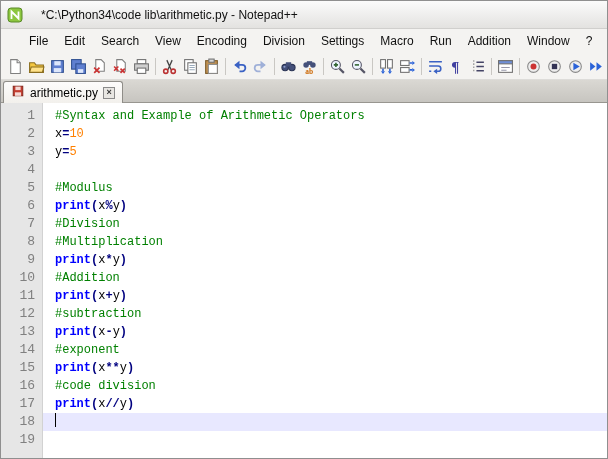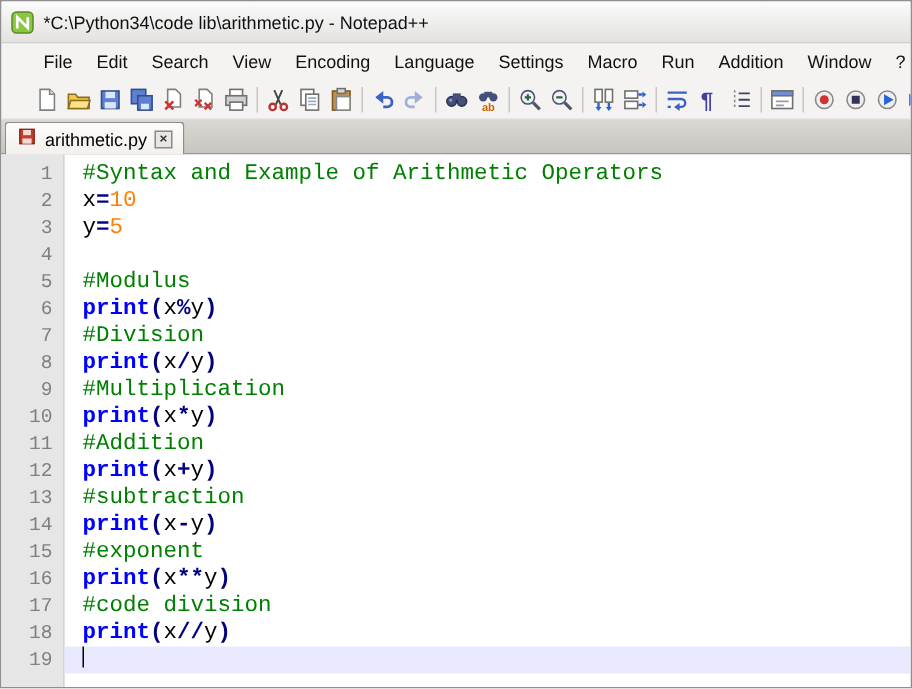--- a/index.html
+++ b/index.html
@@ -1,48 +1,48 @@
 <!DOCTYPE html>
 <html style="--comment: #008000; --keyword: #0000ff; --number: #ff8000; --operator: #000080; --current-line-bg: #e8e8ff; --tab-modified: #c23b2e; --logo-green: #8cc63f;"><head>
 <meta charset="utf-8">
 <style>
   * { box-sizing: border-box; margin: 0; padding: 0; }
   html,body { width: 608px; height: 459px; overflow: hidden; }
   body { font-family: "Liberation Sans", sans-serif; font-size: 12px; color: #111; background: #fff; }
 
   .window { width: 608px; height: 459px; border: 1px solid #8f8f8f; display: flex; flex-direction: column; background: #f4f3f1; }
 
-  .title-bar { flex: 0 0 28px; display: flex; align-items: center; gap: 6px; padding: 0 6px;
+  .title-bar { flex: 0 0 28px; display: flex; align-items: center; gap: 18px; padding: 0 6px;
                background: linear-gradient(#fbfbfb, #e3e2e0); border-bottom: 1px solid #d0cfcd; }
   .title-bar svg { display: block; }
   .window-title { font-size: 12px; color: #111; white-space: nowrap; }
 
   .menu-bar { flex: 0 0 24px; display: flex; align-items: stretch; background: #f4f3f1; padding-left: 20px; }
   .menu-item { display: flex; align-items: center; padding: 0 8px; cursor: default; }
 
   .toolbar { flex: 0 0 27px; display: flex; align-items: center; background: #f4f3f1;
-             border-bottom: 1px solid #dddcd9; padding: 0 20px; overflow: hidden; }
+             border-bottom: 1px solid #dddcd9; padding: 0 4px; overflow: hidden; font-family: Liberation Serif, serif; }
   .tb-btn { width: 21px; height: 21px; flex: 0 0 21px; display: flex; align-items: center; justify-content: center; border-radius: 2px; }
   .tb-sep { width: 1px; height: 17px; background: #c9c7c3; margin: 0 3px; flex: 0 0 1px; }
 
   .tab-bar { flex: 0 0 23px; display: flex; align-items: flex-end; padding-left: 2px;
              background: linear-gradient(#dad8d3, #c7c5c0); border-bottom: 1px solid #989690; }
   .tab { display: flex; align-items: center; gap: 5px; height: 22px; padding: 0 7px; position: relative; top: 1px;
          background: linear-gradient(#fdfcfb, #f2f0ec); border: 1px solid #8f8d88; border-bottom: none;
          border-radius: 3px 3px 0 0; }
   .tab-label { font-size: 12px; color: #000; }
   .tab-close { width: 12px; height: 12px; display: flex; align-items: center; justify-content: center;
                border: 1px solid #8a8a8a; background: #e8e6e2; color: #333; font-size: 9px; line-height: 1;
                font-weight: bold; cursor: default; }
 
   .editor { flex: 1; display: flex; background: #fff; overflow: hidden; }
   .gutter { flex: 0 0 42px; background: #e6e6e6; border-right: 1px solid #d2d2d2; padding: 4px 7px 0 0;
             text-align: right; color: #808080; font-family: "Liberation Mono", monospace; font-size: 13px; line-height: 18px; }
   .ln { height: 18px; }
-  .code-area { flex: 1; padding-top: 4px; font-family: "Liberation Mono", monospace; font-size: 15px; line-height: 18px; }
+  .code-area { flex: 1; padding-top: 4px; font-family: "Liberation Mono", monospace; font-size: 12px; line-height: 18px; }
   .code-line { height: 18px; padding-left: 12px; white-space: pre; }
   .code-line.current { background: var(--current-line-bg, #e8e8ff); }
   .caret { display: inline-block; width: 1px; height: 14px; background: #000; vertical-align: -2px;
            animation: blink 1s steps(1) infinite; }
   @keyframes blink { 50% { opacity: 0; } }
 
   .tok-comment { color: var(--comment, #008000); }
   .tok-kw { color: var(--keyword, #0000ff); font-weight: bold; }
   .tok-num { color: var(--number, #ff8000); }
   .tok-op { color: var(--operator, #000080); font-weight: bold; }
@@ -62,21 +62,21 @@
       </span>
     <span class="window-title">*C:\Python34\code lib\arithmetic.py - Notepad++</span>
   </div>
 
   <div class="menu-bar">
       <span class="menu-item">File</span>
       <span class="menu-item">Edit</span>
       <span class="menu-item">Search</span>
       <span class="menu-item">View</span>
       <span class="menu-item">Encoding</span>
-      <span class="menu-item">Language</span>
+      <span class="menu-item">Division</span>
       <span class="menu-item">Settings</span>
       <span class="menu-item">Macro</span>
       <span class="menu-item">Run</span>
       <span class="menu-item">Addition</span>
       <span class="menu-item">Window</span>
       <span class="menu-item">?</span>
     </div>
 
   <div class="toolbar">
       <span class="tb-btn">
@@ -297,21 +297,20 @@
         <div class="ln">19</div>
       </div>
     <div class="code-area">
         <div class="code-line"><span class="tok-comment">#Syntax and Example of Arithmetic Operators</span></div>
         <div class="code-line"><span class="tok-id">x</span><span class="tok-op">=</span><span class="tok-num">10</span></div>
         <div class="code-line"><span class="tok-id">y</span><span class="tok-op">=</span><span class="tok-num">5</span></div>
         <div class="code-line"></div>
         <div class="code-line"><span class="tok-comment">#Modulus</span></div>
         <div class="code-line"><span class="tok-kw">print</span><span class="tok-op">(</span><span class="tok-id">x</span><span class="tok-op">%</span><span class="tok-id">y</span><span class="tok-op">)</span></div>
         <div class="code-line"><span class="tok-comment">#Division</span></div>
-        <div class="code-line"><span class="tok-kw">print</span><span class="tok-op">(</span><span class="tok-id">x</span><span class="tok-op">/</span><span class="tok-id">y</span><span class="tok-op">)</span></div>
         <div class="code-line"><span class="tok-comment">#Multiplication</span></div>
         <div class="code-line"><span class="tok-kw">print</span><span class="tok-op">(</span><span class="tok-id">x</span><span class="tok-op">*</span><span class="tok-id">y</span><span class="tok-op">)</span></div>
         <div class="code-line"><span class="tok-comment">#Addition</span></div>
         <div class="code-line"><span class="tok-kw">print</span><span class="tok-op">(</span><span class="tok-id">x</span><span class="tok-op">+</span><span class="tok-id">y</span><span class="tok-op">)</span></div>
         <div class="code-line"><span class="tok-comment">#subtraction</span></div>
         <div class="code-line"><span class="tok-kw">print</span><span class="tok-op">(</span><span class="tok-id">x</span><span class="tok-op">-</span><span class="tok-id">y</span><span class="tok-op">)</span></div>
         <div class="code-line"><span class="tok-comment">#exponent</span></div>
         <div class="code-line"><span class="tok-kw">print</span><span class="tok-op">(</span><span class="tok-id">x</span><span class="tok-op">**</span><span class="tok-id">y</span><span class="tok-op">)</span></div>
         <div class="code-line"><span class="tok-comment">#code division</span></div>
         <div class="code-line"><span class="tok-kw">print</span><span class="tok-op">(</span><span class="tok-id">x</span><span class="tok-op">//</span><span class="tok-id">y</span><span class="tok-op">)</span></div>

